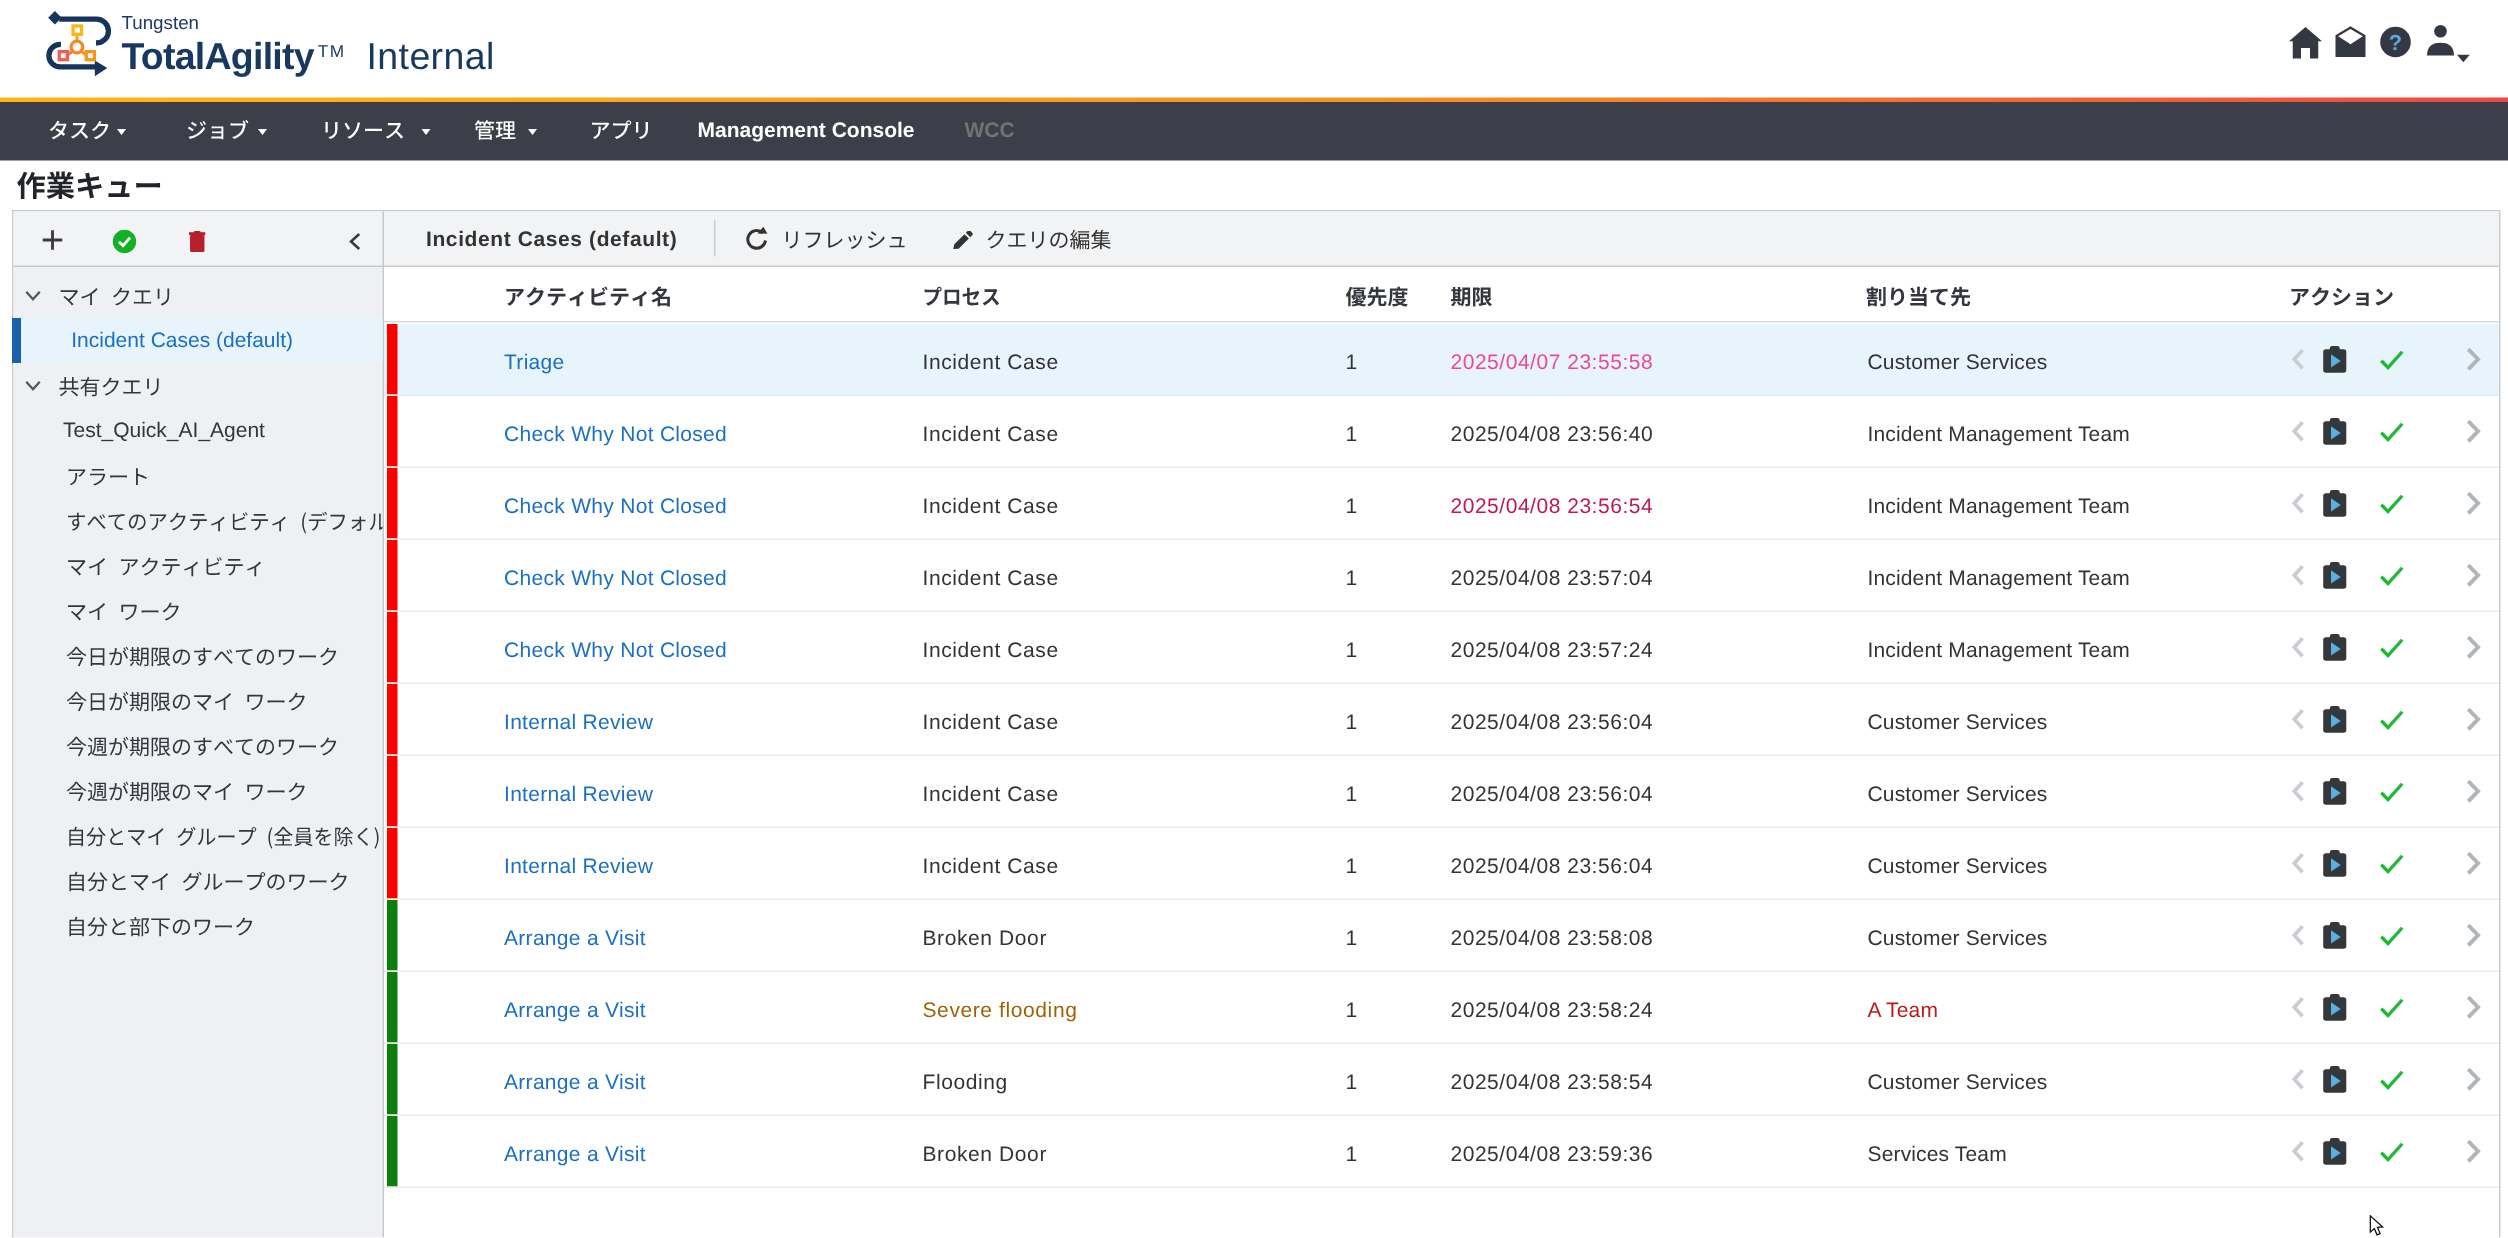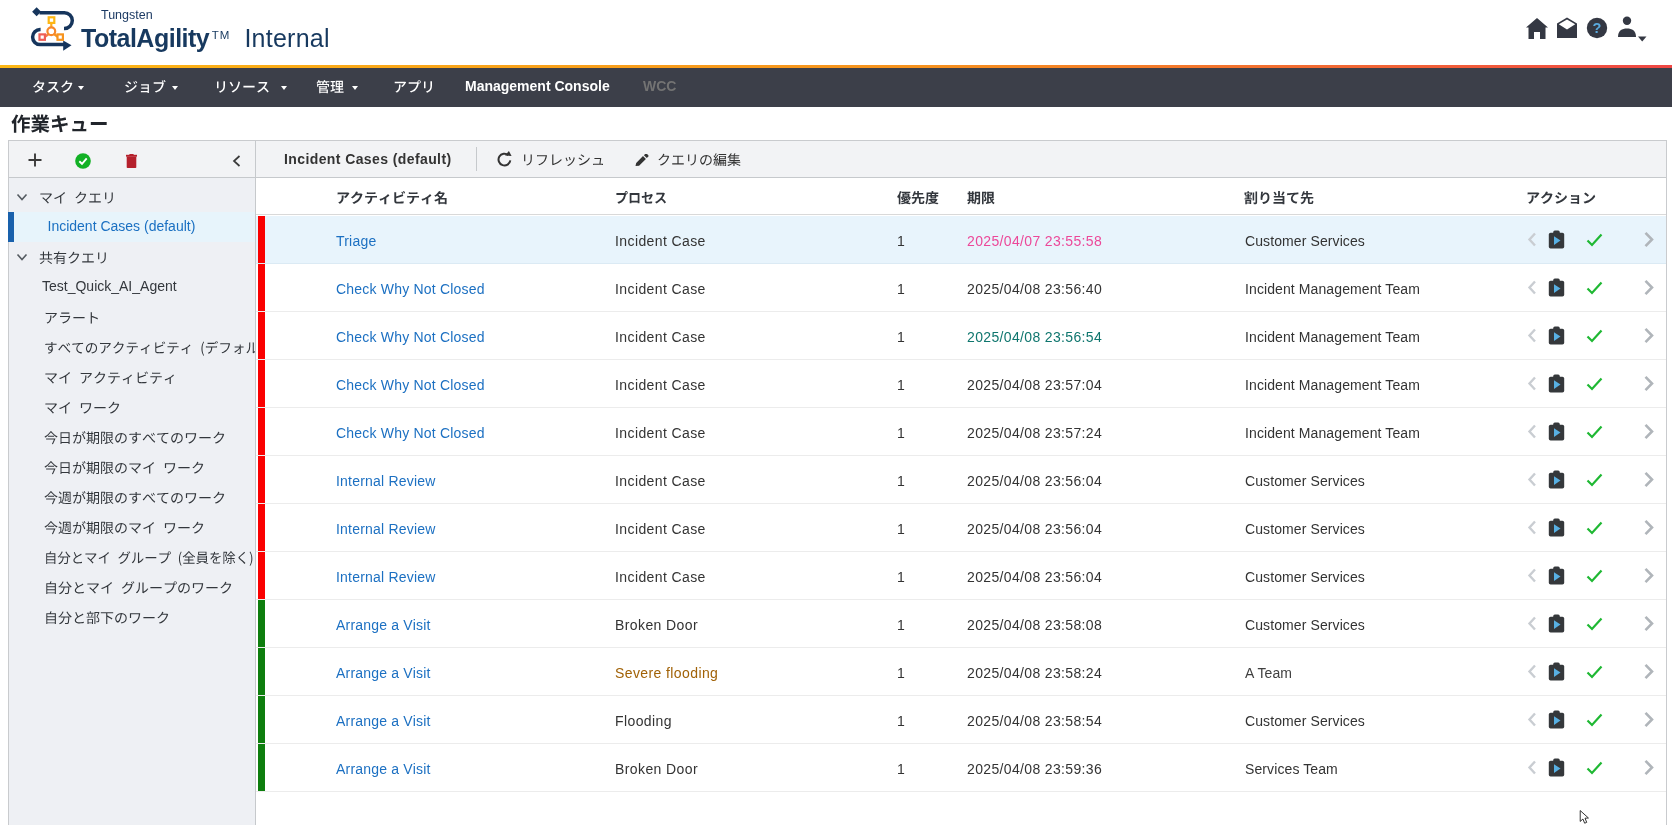--- a/index.html
+++ b/index.html
@@ -16,21 +16,21 @@
 <g fill="none" stroke-width="2.2">
 <path d="M27.3 19 V24" stroke="#fcab1c"></path>
 <path d="M24.6 30 L20 33.5" stroke="#f27d46"></path>
 <path d="M30 30 L34.6 33.5" stroke="#f7941e"></path>
 </g>
 <circle cx="27.3" cy="27.3" r="3.9" fill="none" stroke="#f7882a" stroke-width="2.2"></circle>
 <rect x="24.7" y="13.3" width="5.6" height="5.6" fill="#fff" stroke="#fdb714" stroke-width="2.2"></rect>
 <rect x="15.5" y="30.4" width="5.4" height="5.4" fill="#fff" stroke="#ef5e56" stroke-width="2.2"></rect>
 <rect x="33.5" y="30.4" width="5.4" height="5.4" fill="#fff" stroke="#f7941e" stroke-width="2.2"></rect>
 </svg>
-<div style="position:absolute;left:81px;top:7.5px;font-size:12.5px;color:#1c3a63;margin-left:20px;">Tungsten</div>
+<div style="position:absolute;left:81px;top:7.5px;font-size:12.5px;color:#1c3a63;">Tungsten</div>
 <div style="position:absolute;left:81px;top:24px;font-size:25px;letter-spacing:-0.5px;color:#17395f;font-weight:700;">TotalAgility<span style="font-weight:400;font-size:11.5px;letter-spacing:1px;vertical-align:8px;margin-left:2.5px;">TM</span><span style="font-weight:400;letter-spacing:0.25px;margin-left:14px;">Internal</span></div>
 <svg style="position:absolute;left:1524px;top:13px" width="132" height="32" viewBox="0 0 132 32">
 <g fill="#343843">
 <path d="M13 5 L24 14.5 H21.5 V26 H16 V19 H10 V26 H4.5 V14.5 H2 Z"></path>
 <path d="M33 10.5 L43 4.5 L53 10.5 V25 H33 Z M34.8 11.2 L43 16.5 L51.2 11.2 L43 6.4 Z" fill-rule="evenodd"></path>
 <circle cx="73" cy="15" r="10.2"></circle>
 <circle cx="103" cy="7.8" r="4.2"></circle>
 <path d="M94 24 C94 17.5 98 15.5 103 15.5 C108 15.5 112 17.5 112 24 Z"></path>
 <path d="M114 23.5 L122.5 23.5 L118.2 28.5 Z"></path>
 </g>
@@ -229,21 +229,21 @@
     <path d="M1.5 7.5 L6 12 L15.5 1.5" stroke="#1fb833" stroke-width="2.2" fill="none"></path>
   </svg>
 <svg style="position:absolute;left:1643px;top:278.5px" width="11" height="17" viewBox="0 0 11 17">
     <path d="M2.5 1.8 L9 8.5 L2.5 15.2" stroke="#b0b5ba" stroke-width="2.6" fill="none"></path>
   </svg>
 <div style="position:absolute;left:256px;top:310.5px;width:1410px;height:1px;background:#ececec;"></div>
 <div style="position:absolute;left:257.5px;top:311.5px;width:7px;height:47px;background:#fa0000;"></div>
 <div style="position:absolute;left:336px;top:329.0px;line-height:17px;font-size:14px;color:#1c70c2;font-weight:400;letter-spacing:0.2px;white-space:nowrap;">Check Why Not Closed</div>
 <div style="position:absolute;left:615px;top:329.0px;line-height:17px;font-size:14px;color:#333;font-weight:400;letter-spacing:0.4px;white-space:nowrap;">Incident Case</div>
 <div style="position:absolute;left:897px;top:329.0px;line-height:17px;font-size:14px;color:#333;font-weight:400;white-space:nowrap;">1</div>
-<div style="position:absolute;left:967px;top:329.0px;line-height:17px;font-size:14px;color:#0f766e;font-weight:400;letter-spacing:0.35px;white-space:nowrap;">2025/04/08 23:56:54</div>
+<div style="position:absolute;left:967px;top:329.0px;line-height:17px;font-size:14px;color:#be185d;font-weight:400;letter-spacing:0.35px;white-space:nowrap;">2025/04/08 23:56:54</div>
 <div style="position:absolute;left:1245px;top:329.0px;line-height:17px;font-size:14px;color:#333;font-weight:400;letter-spacing:0.1px;white-space:nowrap;">Incident Management Team</div>
 <svg style="position:absolute;left:1527px;top:327.5px" width="10" height="15" viewBox="0 0 10 15">
     <path d="M8 1.5 L2.5 7.5 L8 13.5" stroke="#c9cdd2" stroke-width="2.4" fill="none"></path>
   </svg>
 <svg style="position:absolute;left:1548px;top:325.5px" width="17" height="19" viewBox="0 0 17 19">
     <rect x="0.8" y="2.8" width="15.4" height="15.7" rx="1.8" fill="#35383b"></rect>
     <rect x="5.2" y="0.6" width="6.6" height="4" rx="1.6" fill="#35383b"></rect>
     <path d="M6 6.2 L12.5 10.6 L6 15 Z" fill="#58b0e3"></path>
   </svg>
 <svg style="position:absolute;left:1586px;top:328.5px" width="17" height="14" viewBox="0 0 17 14">
@@ -377,21 +377,21 @@
   </svg>
 <svg style="position:absolute;left:1643px;top:614.5px" width="11" height="17" viewBox="0 0 11 17">
     <path d="M2.5 1.8 L9 8.5 L2.5 15.2" stroke="#b0b5ba" stroke-width="2.6" fill="none"></path>
   </svg>
 <div style="position:absolute;left:256px;top:646.5px;width:1410px;height:1px;background:#ececec;"></div>
 <div style="position:absolute;left:257.5px;top:647.5px;width:7px;height:47px;background:#0e7e0e;"></div>
 <div style="position:absolute;left:336px;top:665.0px;line-height:17px;font-size:14px;color:#1c70c2;font-weight:400;letter-spacing:0.2px;white-space:nowrap;">Arrange a Visit</div>
 <div style="position:absolute;left:615px;top:665.0px;line-height:17px;font-size:14px;color:#a16207;font-weight:400;letter-spacing:0.4px;white-space:nowrap;">Severe flooding</div>
 <div style="position:absolute;left:897px;top:665.0px;line-height:17px;font-size:14px;color:#333;font-weight:400;white-space:nowrap;">1</div>
 <div style="position:absolute;left:967px;top:665.0px;line-height:17px;font-size:14px;color:#333;font-weight:400;letter-spacing:0.35px;white-space:nowrap;text-align:center;">2025/04/08 23:58:24</div>
-<div style="position:absolute;left:1245px;top:665.0px;line-height:17px;font-size:14px;color:#404040;font-weight:400;letter-spacing:0.1px;white-space:nowrap;">A Team</div>
+<div style="position:absolute;left:1245px;top:665.0px;line-height:17px;font-size:14px;color:#b91c1c;font-weight:400;letter-spacing:0.1px;white-space:nowrap;">A Team</div>
 <svg style="position:absolute;left:1527px;top:663.5px" width="10" height="15" viewBox="0 0 10 15">
     <path d="M8 1.5 L2.5 7.5 L8 13.5" stroke="#c9cdd2" stroke-width="2.4" fill="none"></path>
   </svg>
 <svg style="position:absolute;left:1548px;top:661.5px" width="17" height="19" viewBox="0 0 17 19">
     <rect x="0.8" y="2.8" width="15.4" height="15.7" rx="1.8" fill="#35383b"></rect>
     <rect x="5.2" y="0.6" width="6.6" height="4" rx="1.6" fill="#35383b"></rect>
     <path d="M6 6.2 L12.5 10.6 L6 15 Z" fill="#58b0e3"></path>
   </svg>
 <svg style="position:absolute;left:1586px;top:664.5px" width="17" height="14" viewBox="0 0 17 14">
     <path d="M1.5 7.5 L6 12 L15.5 1.5" stroke="#1fb833" stroke-width="2.2" fill="none"></path>

